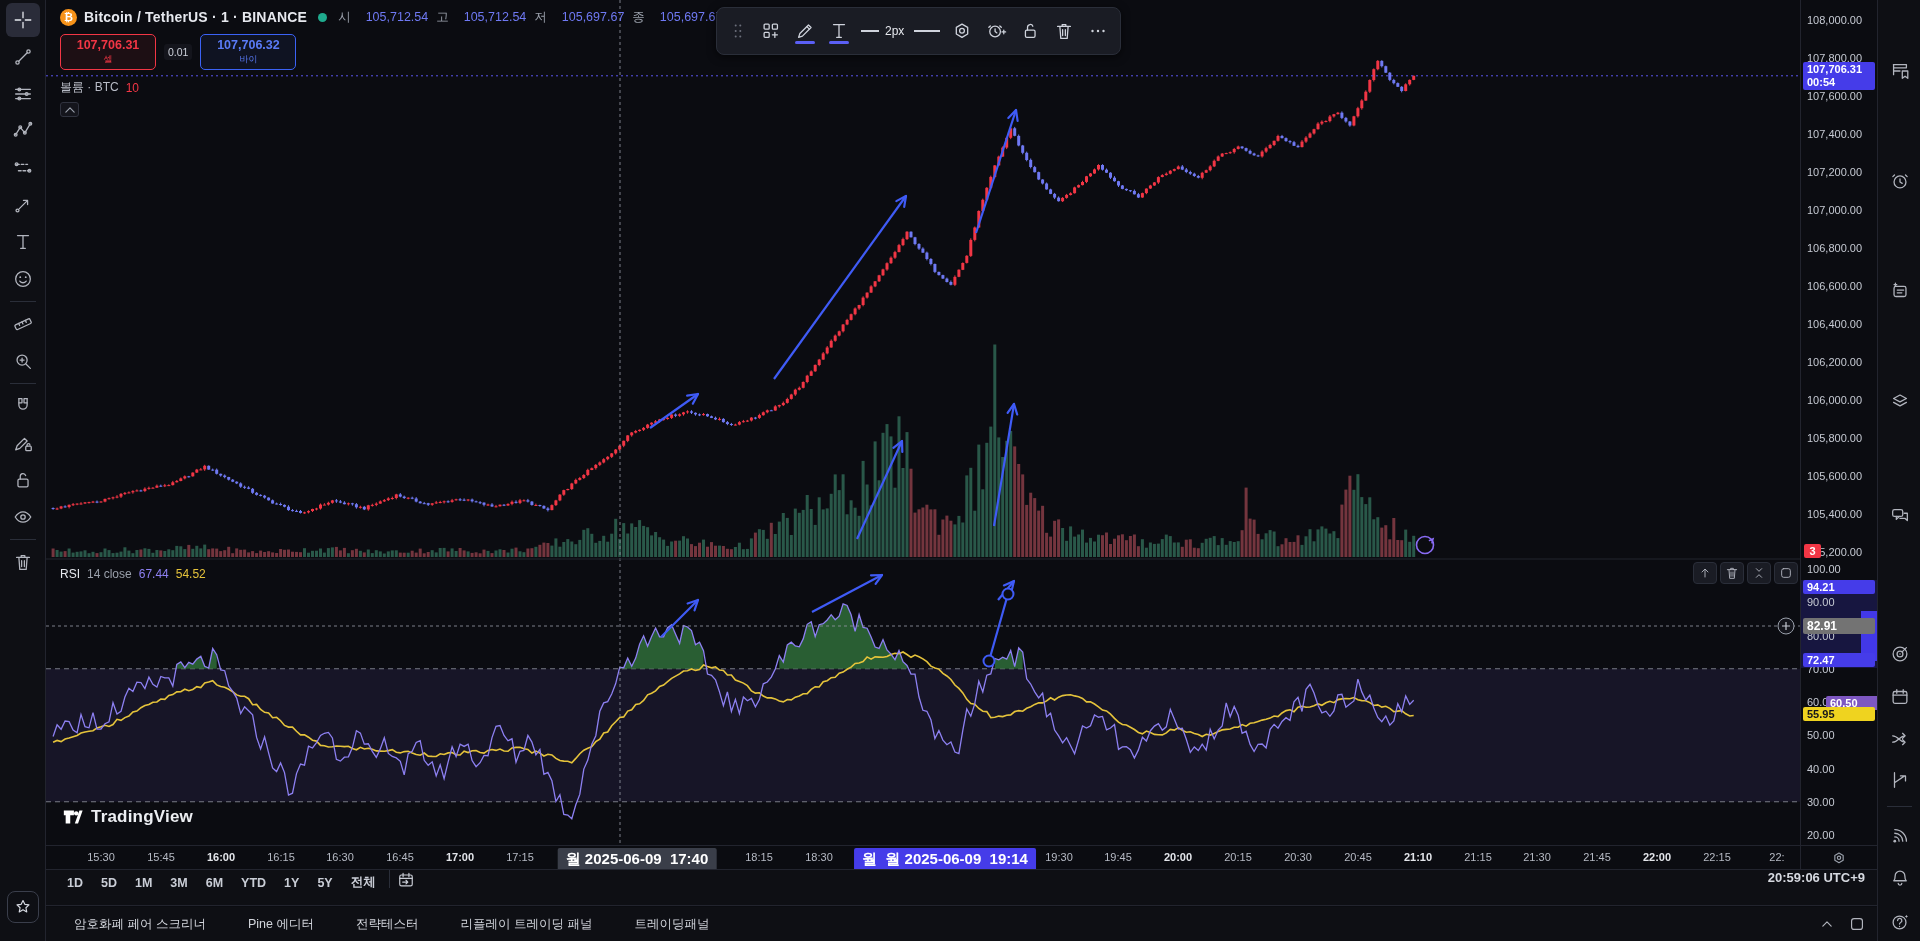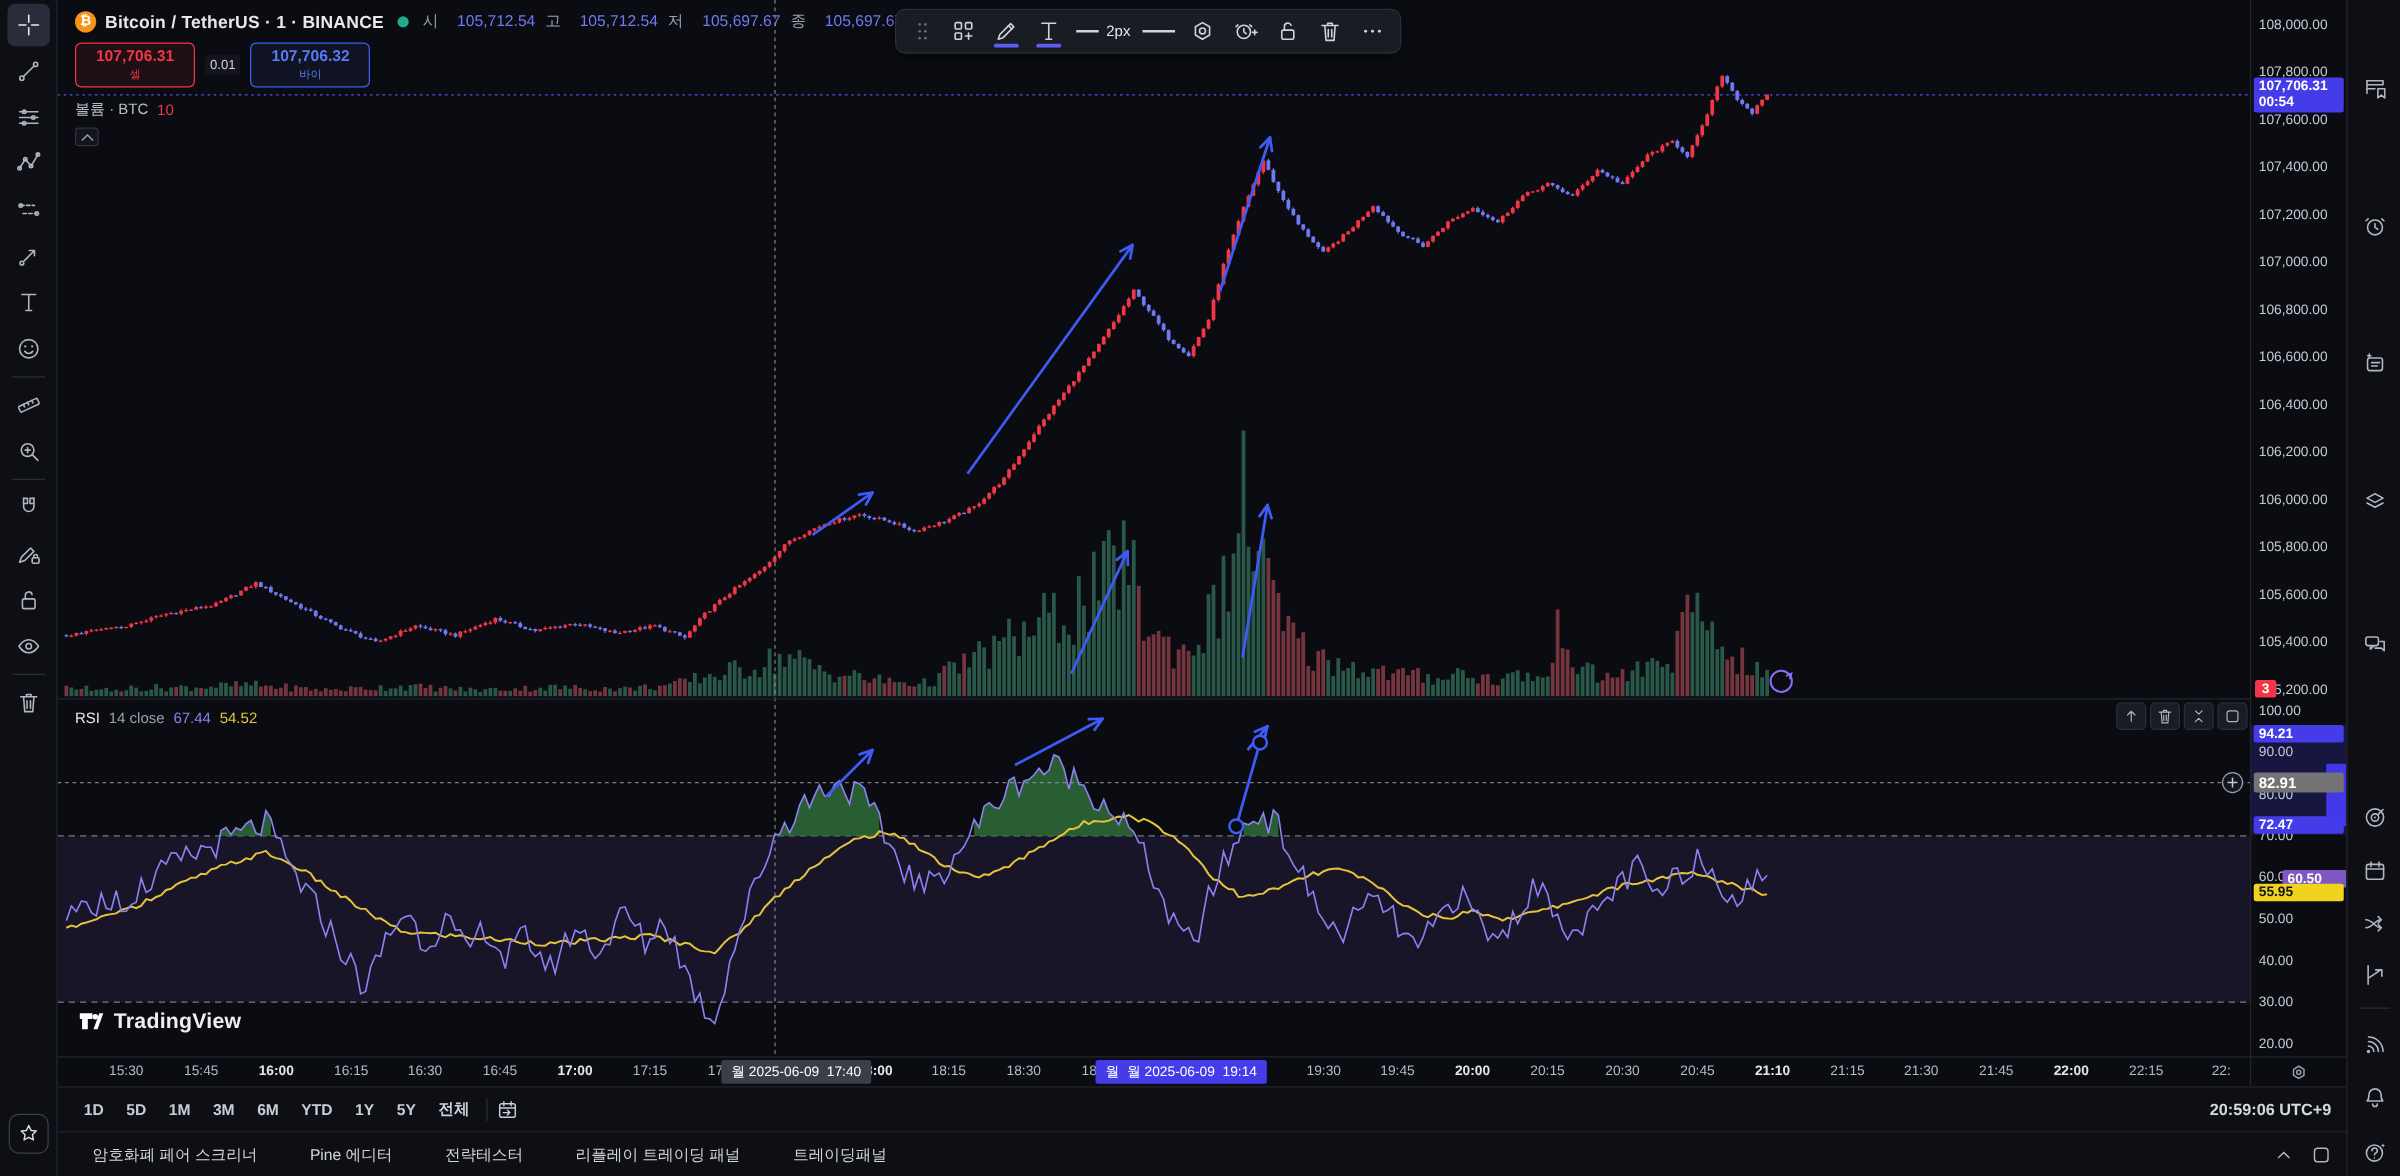--- a/index.html
+++ b/index.html
@@ -32,21 +32,21 @@
   .tradebox .p { font-size:12.5px; font-weight:bold; }
   .tradebox .l { font-size:9px; margin-top:1px; }
   .sellbox { border:1px solid #f23645; background:rgba(242,54,69,.08); color:#f23645; }
   .buybox  { border:1px solid #3b62f5; background:rgba(59,98,245,.08); color:#5a7bf7; }
   .spread { font-size:10.5px; color:#cfd3dc; background:#14151c; padding:2px 4px; border-radius:3px; }
   .lg-row3 { display:flex; align-items:center; gap:7px; margin-top:9px; font-size:12px; color:#b8bcc6; }
   .lg-row3 .vol-val { color:#f23645; }
   .collapse-btn { margin-top:6px; width:19px; height:15px; border:1px solid #30333f; border-radius:3px; background:#14151c; color:#9aa0ab; display:flex; align-items:center; justify-content:center; cursor:pointer; }
 
   
-  .ftb { position:absolute; left:670px; top:7px; height:36px; background:#1a1c24; border:1px solid #2a2e39; border-radius:8px; box-shadow:0 2px 8px rgba(0,0,0,.6); display:flex; align-items:center; padding:0 6px; gap:2px; z-index:20; }
+  .ftb { position:absolute; left:670px; top:7px; height:48px; background:#1a1c24; border:1px solid #2a2e39; border-radius:8px; box-shadow:0 2px 8px rgba(0,0,0,.6); display:flex; align-items:center; padding:0 6px; gap:2px; z-index:20; }
   .ftb-item { position:relative; min-width:32px; height:30px; border-radius:5px; display:flex; align-items:center; justify-content:center; color:#cfd3dc; cursor:pointer; padding:0 4px; }
   .ftb-item .active-bar { position:absolute; bottom:2px; left:6px; right:6px; height:3px; border-radius:2px; background:#5b5ff5; }
   .ftb-drag { color:#6b6f7b; min-width:14px; }
   .ftb-2px { font-size:12px; color:#e6e8ee; display:flex; align-items:center; gap:6px; }
   .wline { display:inline-block; width:18px; height:0; border-top:2px solid #cfd3dc; }
   .wline2 { width:26px; }
 
   
   .rsihdr { position:absolute; left:14px; top:567px; font-size:12px; color:#e6e8ee; z-index:10; display:flex; gap:7px; align-items:center; }
   .rsihdr .prm { color:#9aa0ab; }
@@ -68,27 +68,27 @@
   .pb-yellow { background:#efd31f; color:#15161b; }
   .pb-last { background:#453ce9; line-height:13px; }
   .pb-count { left:3px; width:17px; text-align:center; background:#f23645; padding:1px 0; }
   .scale-tint { position:absolute; left:0; width:77px; background:rgba(67,60,232,.22); }
   .scale-strip { position:absolute; left:60px; width:17px; background:#4238e8; }
 
   
   .taxis { position:absolute; left:46px; top:845px; width:1754px; height:24px; background:#0b0c11; border-top:1px solid #22242e; overflow:hidden; z-index:15; }
   .ttick { position:absolute; top:5px; transform:translateX(-50%); font-size:11px; color:#b6bac4; }
   .ttick.bold { font-weight:bold; color:#e3e5ea; }
-  .tbadge { position:absolute; top:2px; transform:translateX(-50%); font-size:11px; font-weight:normal; padding:2px 8px; border-radius:2px; white-space:pre; z-index:4; }
+  .tbadge { position:absolute; top:2px; transform:translateX(-50%); font-size:15px; font-weight:bold; padding:2px 8px; border-radius:2px; white-space:pre; z-index:4; }
   .tb-gray { background:#3a3e49; color:#fff; }
   .tb-blue { background:#453ce9; color:#fff; }
   .corner { position:absolute; left:1800px; top:845px; width:77px; height:24px; border-left:1px solid #22242e; border-top:1px solid #22242e; background:#0b0c11; display:flex; align-items:center; justify-content:center; color:#9aa0ab; z-index:16; }
 
   
-  .btoolbar { position:absolute; left:46px; top:869px; width:1831px; height:37px; background:#0e0f14; border-top:1px solid #22242e; border-bottom:1px solid #22242e; display:flex; align-items:center; z-index:16; }
+  .btoolbar { position:absolute; left:46px; top:869px; width:1831px; height:37px; background:#0e0f14; border-top:1px solid #22242e; border-bottom:1px solid #22242e; display:flex; align-items:flex-start; z-index:16; }
   .ranges { display:flex; align-items:center; gap:4px; margin-left:14px; }
   .rng { font-size:12.5px; font-weight:bold; color:#c9cdd6; padding:4px 7px; border-radius:4px; cursor:pointer; }
   .rng-div { width:1px; height:18px; background:#2a2e39; margin:0 6px; }
   .gotodate { color:#c9cdd6; cursor:pointer; display:flex; align-items:center; }
   .clock { position:absolute; right:12px; font-size:13px; font-weight:bold; color:#d6d9e0; cursor:pointer; }
 
   
   .btabs { position:absolute; left:46px; top:907px; width:1831px; height:34px; background:#0e0f14; display:flex; align-items:center; z-index:16; }
   .btab { font-size:12.5px; color:#d2d5dc; padding:6px 14px; margin-left:14px; cursor:pointer; border-radius:4px; }
   .btabs-right { position:absolute; right:10px; display:flex; gap:10px; color:#b2b5be; }

